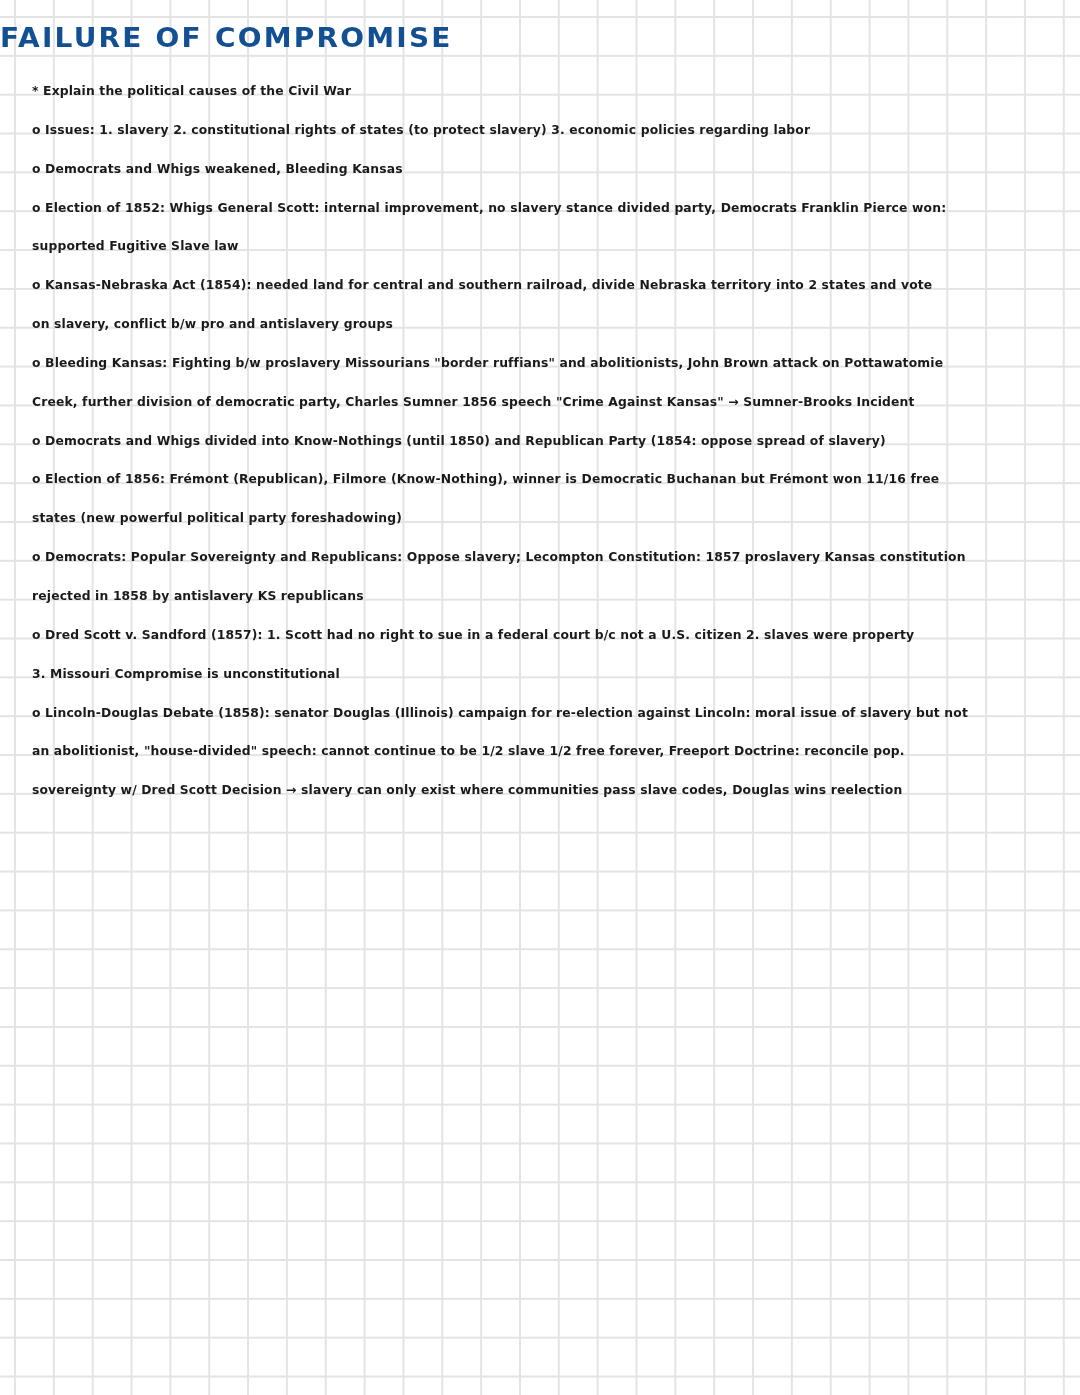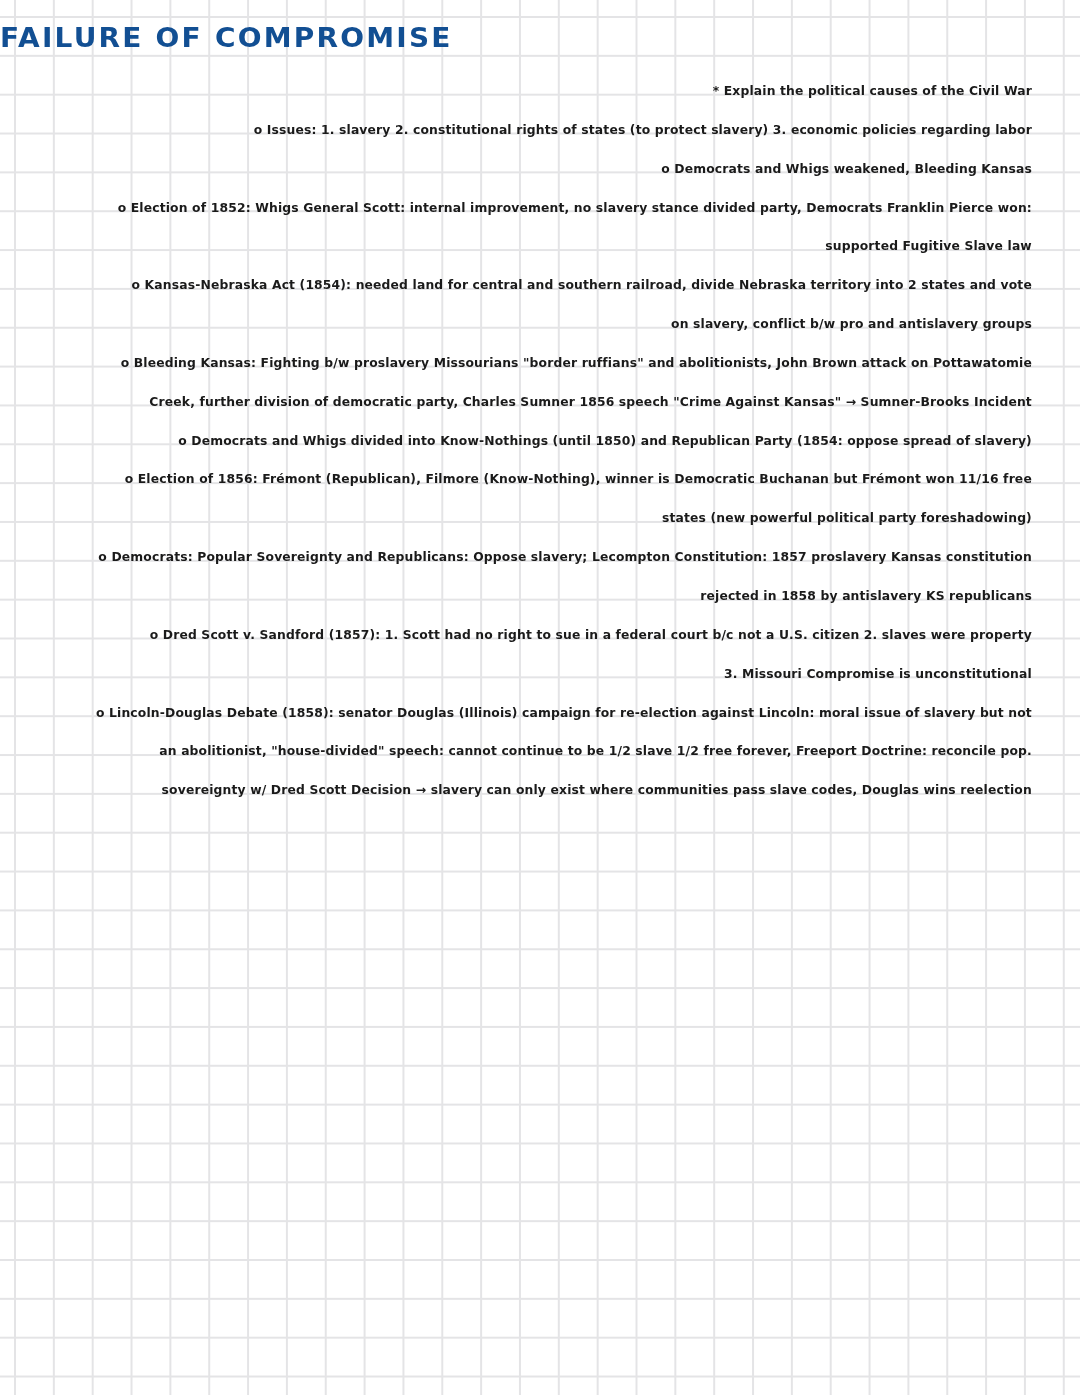--- a/index.html
+++ b/index.html
@@ -18,39 +18,38 @@
       background-position: 14px 16px;
       position: relative;
       font-family: "DejaVu Sans", sans-serif;
     }
     .page {
       position: absolute;
       left: 0;
       top: 0;
       width: 1080px;
       height: 1395px;
-      text-align: right;
     }
     .title {
       position: absolute;
       left: 0px;
       top: 20px;
       font-family: "DejaVu Sans", sans-serif;
       font-weight: bold;
       font-size: 28px;
       letter-spacing: 2.2px;
       color: #124f93;
       white-space: nowrap;
       line-height: 40px;
       transform: scaleY(0.92);
       transform-origin: left top;
     }
     .notes {
       position: absolute;
-      left: 16px;
+      left: 32px;
       top: 72px;
       width: 1020px;
     }
     .line {
       height: 38.85px;
       line-height: 38.85px;
       font-family: "DejaVu Sans", sans-serif;
       font-size: 12.4px;
       font-weight: bold;
       color: #1a1a1a;

